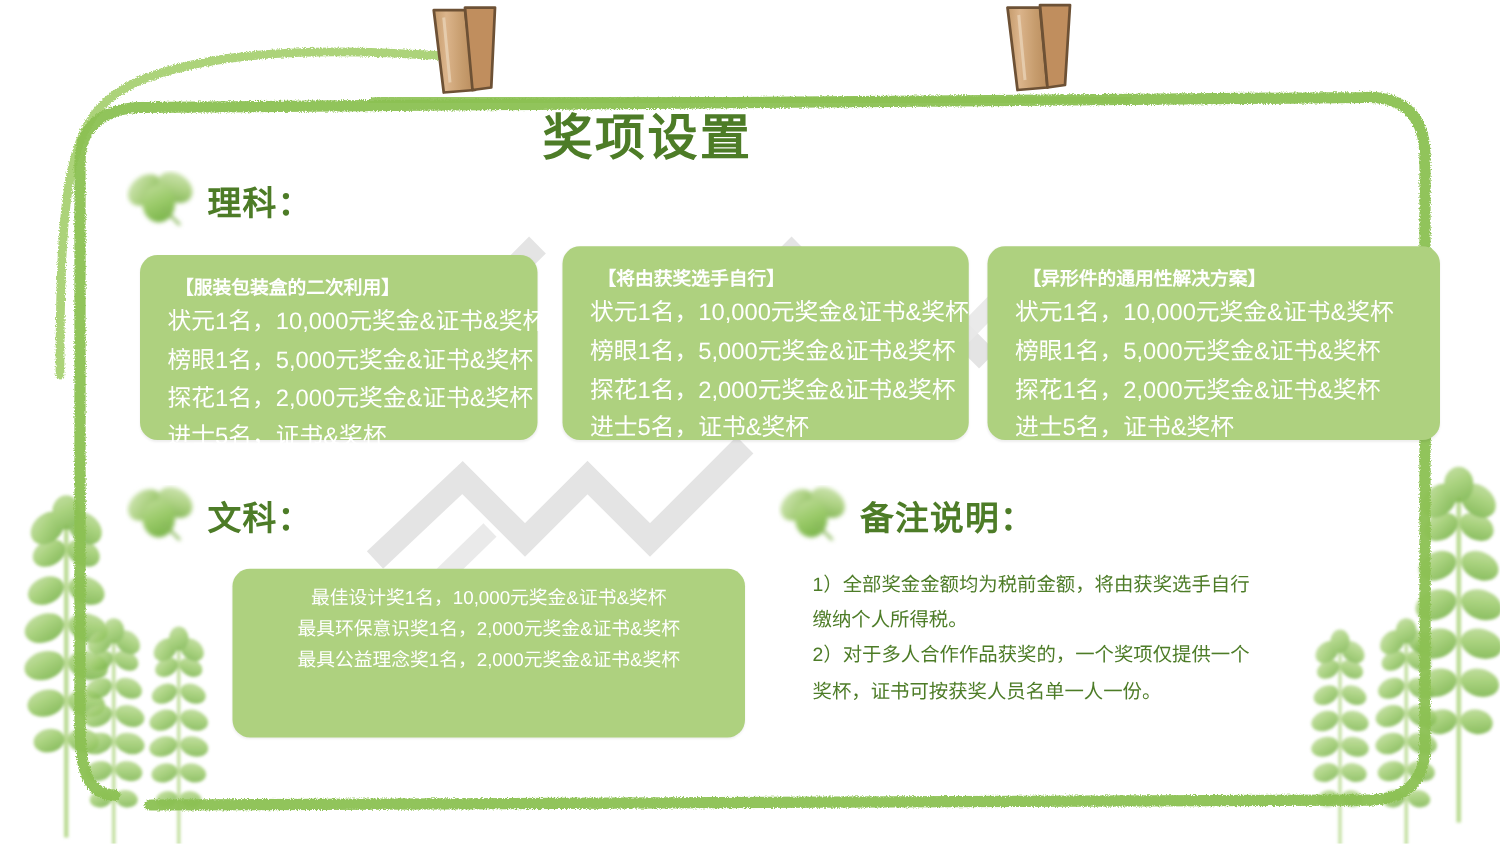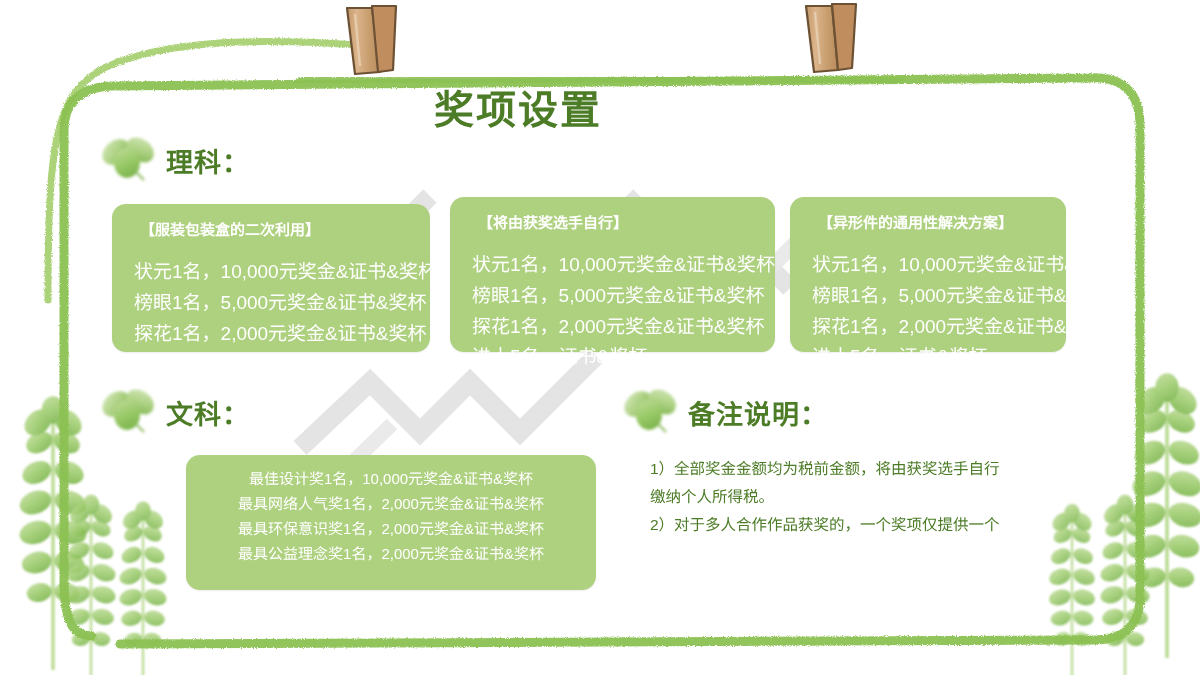--- a/index.html
+++ b/index.html
@@ -48,32 +48,32 @@
     position:absolute;
     background:#aed17f;
     border-radius:14px;
     box-sizing:border-box;
     color:#ffffff;
     padding:14px 16px 12px 16px;
     box-shadow:0 1px 2px rgba(0,0,0,.07);
   }
   .card .card-title{
     font-size:15px;font-weight:bold;
-    margin:0 0 18px 12px;
+    margin:0 0 4px 12px;
     white-space:nowrap;
   }
   .card .line{
     font-size:19px;
     line-height:1.62;
     margin-left:6px;
     white-space:nowrap;
   }
   #card-1{left:112px;top:204px;width:318px;height:148px;}
   #card-2{left:450px;top:197px;width:325px;height:155px;}
-  #card-3{left:790px;top:197px;width:276px;height:155px;}
+  #card-3{left:790px;top:197px;width:362px;height:155px;}
 
   #card-arts{
     left:186px;top:455px;width:410px;height:135px;
     padding:12px 16px;
   }
   #card-arts .line{
     font-size:15px;line-height:1.66;text-align:center;margin-left:0;
   }
 
   
@@ -247,37 +247,37 @@
           <ellipse cx="40" cy="14" rx="15" ry="11" transform="rotate(34 40 14)" fill="url(#lf2)"></ellipse>
           <ellipse cx="27" cy="27" rx="13" ry="15" fill="url(#lf)"></ellipse>
           <path d="M30 30 L44 44" stroke="#8cba5e" stroke-width="2" fill="none"></path>
         </g>
       </svg>
       <span class="label">文科：</span>
     </div>
 
     <div class="card" id="card-arts">
       <div class="line">最佳设计奖1名，10,000元奖金&amp;证书&amp;奖杯</div>
-      <div class="line">最具网络人气奖1名，2,000元奖金&amp;证书&amp;奖杯</div>
       <div class="line">最具环保意识奖1名，2,000元奖金&amp;证书&amp;奖杯</div>
       <div class="line">最具公益理念奖1名，2,000元奖金&amp;证书&amp;奖杯</div>
     </div>
 
     <div class="section-head" id="head-notes">
       <svg class="leaf" viewBox="0 0 58 48">
         <g filter="url(#softer)">
           <ellipse cx="16" cy="16" rx="15" ry="11" transform="rotate(-38 16 16)" fill="url(#lf2)"></ellipse>
           <ellipse cx="40" cy="14" rx="15" ry="11" transform="rotate(34 40 14)" fill="url(#lf2)"></ellipse>
           <ellipse cx="27" cy="27" rx="13" ry="15" fill="url(#lf)"></ellipse>
           <path d="M30 30 L44 44" stroke="#8cba5e" stroke-width="2" fill="none"></path>
         </g>
       </svg>
       <span class="label">备注说明：</span>
     </div>
 
     <div id="notes">
       <div class="note-line">1）全部奖金金额均为税前金额，将由获奖选手自行</div>
       <div class="note-line">缴纳个人所得税。</div>
       <div class="note-line">2）对于多人合作作品获奖的，一个奖项仅提供一个</div>
+      <div class="note-line">奖杯，证书可按获奖人员名单一人一份。</div>
     </div>
 
   </div>
 </div>
 
 </body></html>

